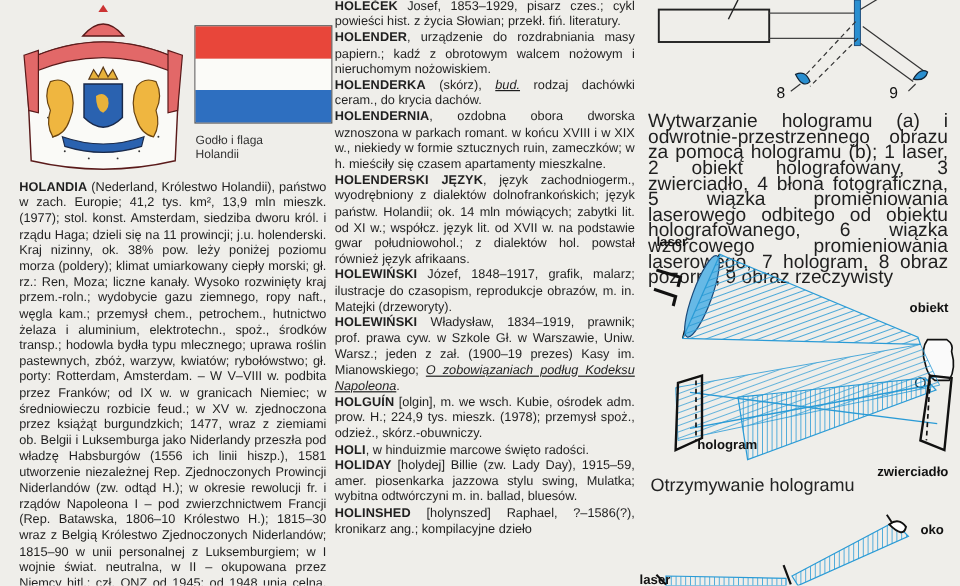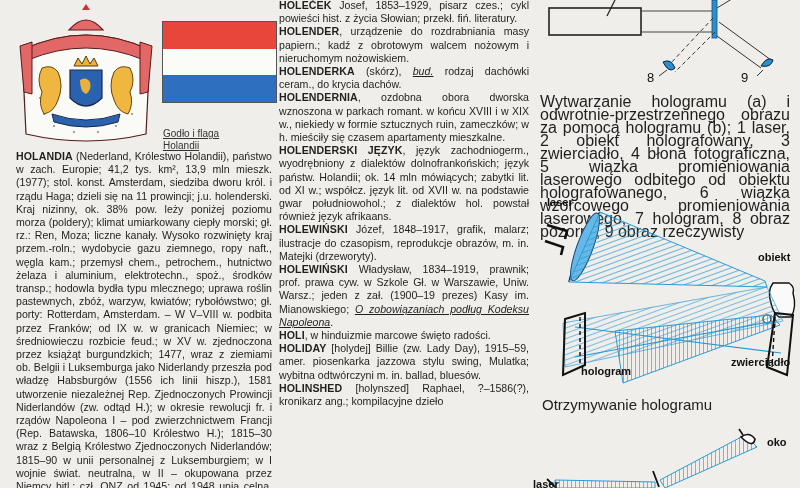--- a/index.html
+++ b/index.html
@@ -59,39 +59,40 @@
   <path d="M116 66 q-10 -4 -16 4 q-6 14 0 28 q4 12 14 14 q6 -10 2 -22 q6 -12 0 -24 z" fill="#efb640" stroke="#6a4410" stroke-width="1"></path>
 
   <path d="M38 112 Q72 124 106 112 L104 120 Q72 130 40 120 Z" fill="#2a62b0" stroke="#1a2a4a" stroke-width="1"></path>
 </svg>
 
 <div style="position:absolute;left:162px;top:21px;width:113px;height:80px;border:1px solid #555;">
   <div style="height:33.3%;background:#e8463a;"></div>
   <div style="height:33.3%;background:#fbfbf8;"></div>
   <div style="height:33.4%;background:#2e6fc0;"></div>
 </div>
-<div class="small-cap" style="left:163px;top:128px;text-decoration:underline;">
+<div class="small-cap" style="left:163px;top:112px;">
   <div>Godło i flaga</div>
   <div>Holandii</div>
 </div>
 
 <div id="col-left" class="col">
   <p>
     <span class="hw">HOLANDIA</span><span> (Nederland, Królestwo Holandii), państwo w zach. Europie; 41,2 tys. km², 13,9 mln mieszk. (1977); stol. konst. Amsterdam, siedziba dworu król. i rządu Haga; dzieli się na 11 prowincji; j.u. holenderski. Kraj nizinny, ok. 38% pow. leży poniżej poziomu morza (poldery); klimat umiarkowany ciepły morski; gł. rz.: Ren, Moza; liczne kanały. Wysoko rozwinięty kraj przem.-roln.; wydobycie gazu ziemnego, ropy naft., węgla kam.; przemysł chem., petrochem., hutnictwo żelaza i aluminium, elektrotechn., spoż., środków transp.; hodowla bydła typu mlecznego; uprawa roślin pastewnych, zbóż, warzyw, kwiatów; rybołówstwo; gł. porty: Rotterdam, Amsterdam. – W V–VIII w. podbita przez Franków; od IX w. w granicach Niemiec; w średniowieczu rozbicie feud.; w XV w. zjednoczona przez książąt burgundzkich; 1477, wraz z ziemiami ob. Belgii i Luksemburga jako Niderlandy przeszła pod władzę Habsburgów (1556 ich linii hiszp.), 1581 utworzenie niezależnej Rep. Zjednoczonych Prowincji Niderlandów (zw. odtąd H.); w okresie rewolucji fr. i rządów Napoleona I – pod zwierzchnictwem Francji (Rep. Batawska, 1806–10 Królestwo H.); 1815–30 wraz z Belgią Królestwo Zjednoczonych Niderlandów; 1815–90 w unii personalnej z Luksemburgiem; w I wojnie świat. neutralna, w II – okupowana przez Niemcy hitl.; czł. ONZ od 1945; od 1948 unia celna, od 1958 – gosp. z Belgią i Luksemburgiem (Benelux); od 1949 w NATO, od 1957 w EWG; monarchia konstytucyjna.</span>
   </p>
 </div>
 
 <div id="col-mid" class="col">
   <p><span class="hw">HOLEČEK</span><span> Josef, 1853–1929, pisarz czes.; cykl powieści hist. z życia Słowian; przekł. fiń. literatury.</span></p>
   <p><span class="hw">HOLENDER</span><span>, urządzenie do rozdrabniania masy papiern.; kadź z obrotowym walcem nożowym i nieruchomym nożowiskiem.</span></p>
   <p><span class="hw">HOLENDERKA</span><span> (skórz), </span><span class="it">bud.</span><span> rodzaj dachówki ceram., do krycia dachów.</span></p>
   <p><span class="hw">HOLENDERNIA</span><span>, ozdobna obora dworska wznoszona w parkach romant. w końcu XVIII i w XIX w., niekiedy w formie sztucznych ruin, zameczków; w h. mieściły się czasem apartamenty mieszkalne.</span></p>
   <p><span class="hw">HOLENDERSKI JĘZYK</span><span>, język zachodniogerm., wyodrębniony z dialektów dolnofrankońskich; język państw. Holandii; ok. 14 mln mówiących; zabytki lit. od XI w.; współcz. język lit. od XVII w. na podstawie gwar południowohol.; z dialektów hol. powstał również język afrikaans.</span></p>
   <p><span class="hw">HOLEWIŃSKI</span><span> Józef, 1848–1917, grafik, malarz; ilustracje do czasopism, reprodukcje obrazów, m. in. Matejki (drzeworyty).</span></p>
   <p><span class="hw">HOLEWIŃSKI</span><span> Władysław, 1834–1919, prawnik; prof. prawa cyw. w Szkole Gł. w Warszawie, Uniw. Warsz.; jeden z zał. (1900–19 prezes) Kasy im. Mianowskiego; </span><span class="it">O zobowiązaniach podług Kodeksu Napoleona</span><span>.</span></p>
+  <p><span class="hw">HOLGUÍN</span><span> [olgin], m. we wsch. Kubie, ośrodek adm. prow. H.; 224,9 tys. mieszk. (1978); przemysł spoż., odzież., skórz.-obuwniczy.</span></p>
   <p><span class="hw">HOLI</span><span>, w hinduizmie marcowe święto radości.</span></p>
   <p><span class="hw">HOLIDAY</span><span> [holydej] Billie (zw. Lady Day), 1915–59, amer. piosenkarka jazzowa stylu swing, Mulatka; wybitna odtwórczyni m. in. ballad, bluesów.</span></p>
   <p><span class="hw">HOLINSHED</span><span> [holynszed] Raphael, ?–1586(?), kronikarz ang.; kompilacyjne dzieło </span></p>
 
 </div>
 
 <svg style="left:535px;top:0px;" width="265" height="92" viewBox="0 0 265 92">
   <rect x="14" y="8" width="92" height="27" fill="none" stroke="#222" stroke-width="1.6"></rect>
   <line x1="72" y1="16" x2="80" y2="0" stroke="#222" stroke-width="1.2"></line>
   <line x1="106" y1="11" x2="178" y2="11" stroke="#444" stroke-width="1"></line>
@@ -140,21 +141,21 @@
 
   <path d="M30 124 L50 118 L50 170 L28 180 Z" fill="none" stroke="#111" stroke-width="2"></path>
   <line x1="45" y1="122" x2="45" y2="172" stroke="#111" stroke-width="1.4" stroke-dasharray="4 3"></line>
 
   <path d="M240 118 L258 120 L252 180 L232 172 Z" fill="none" stroke="#111" stroke-width="2"></path>
   <line x1="240" y1="122" x2="237" y2="172" stroke="#111" stroke-width="1.4" stroke-dasharray="4 3"></line>
 </svg>
 <div class="label" style="left:547px;top:196px;">laser</div>
 <div class="label" style="left:758px;top:251px;text-align:center;">obiekt</div>
 <div class="label" style="left:581px;top:365px;">hologram</div>
-<div class="label" style="left:731px;top:356px;">zwierciadło</div>
+<div class="label" style="left:731px;top:388px;">zwierciadło</div>
 <div class="fig-caption" style="left:542px;top:396px;">Otrzymywanie hologramu</div>
 
 <svg style="left:535px;top:425px;" width="265" height="63" viewBox="0 0 265 63">
   <defs>
     <pattern id="hatch3" width="4" height="4" patternUnits="userSpaceOnUse">
       <line x1="0" y1="0" x2="0" y2="4" stroke="#2a9bd6" stroke-width="1.3"></line>
     </pattern>
   </defs>
   <polygon points="20,55 120,57 120,63 20,63" fill="url(#hatch3)" stroke="#2a9bd6" stroke-width="1"></polygon>
   <polygon points="125,55 210,10 222,22 130,63" fill="url(#hatch3)" stroke="#2a9bd6" stroke-width="1"></polygon>

